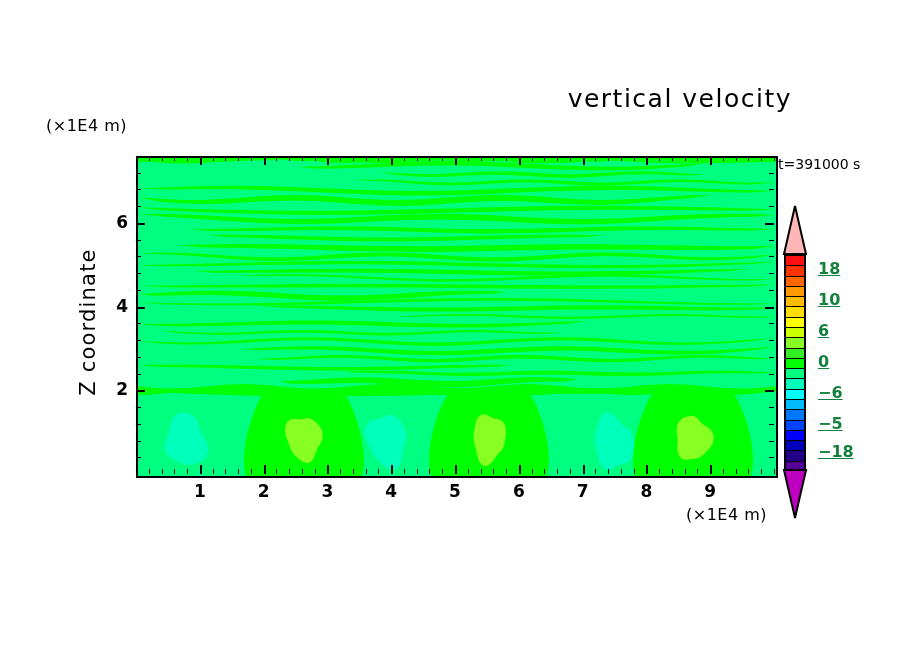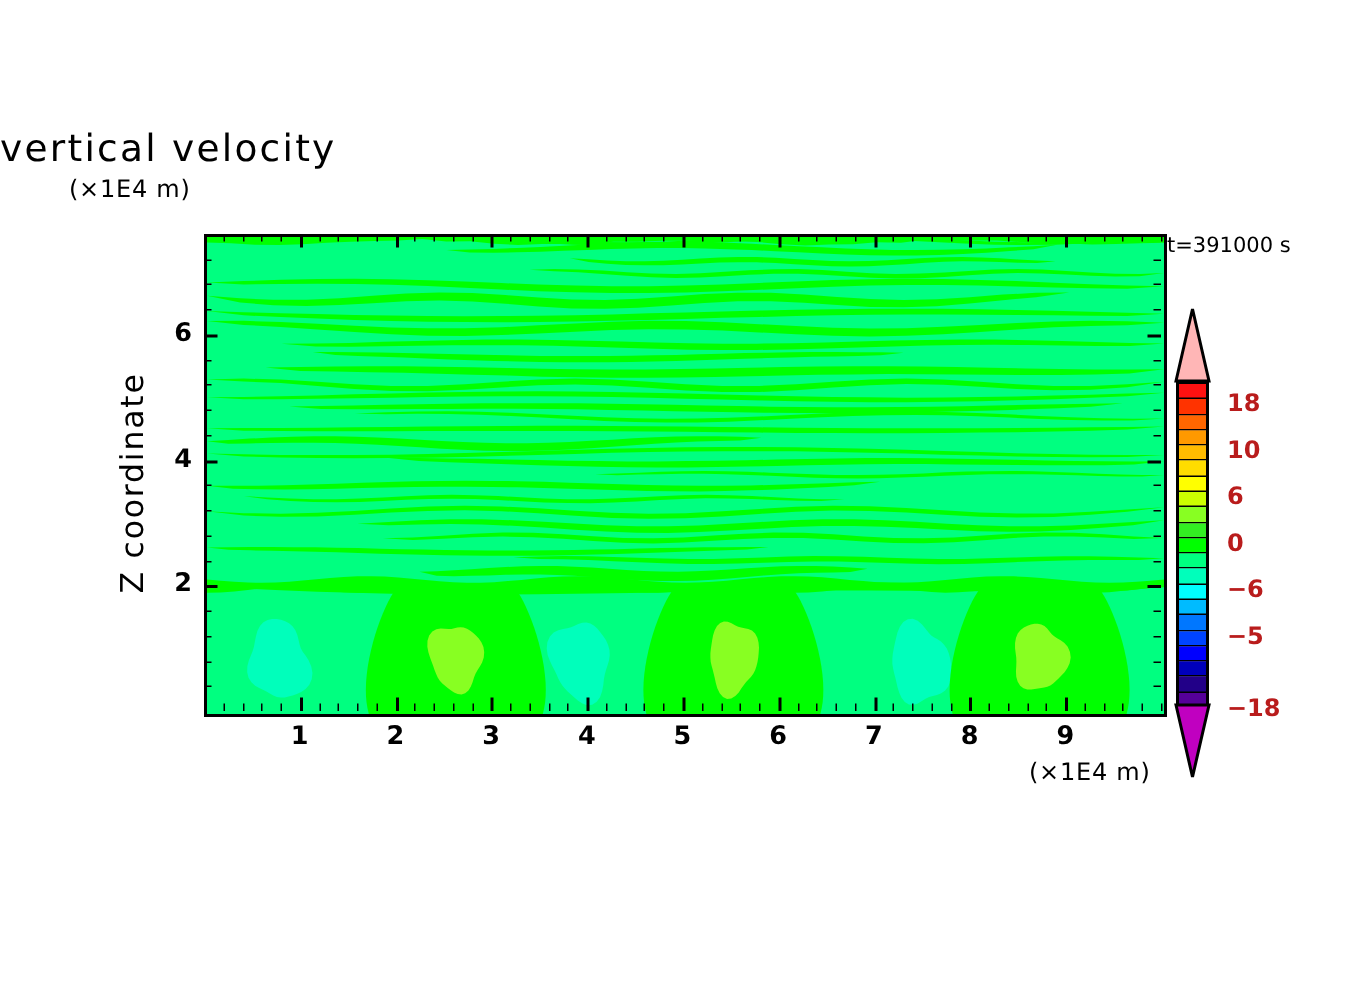--- a/index.html
+++ b/index.html
@@ -21,21 +21,21 @@
     width: 904px;
     height: 654px;
   }
 
   
   #plot-title {
     position: absolute;
     left: 0;
     top: 84px;
     width: 792px;
-    text-align: left;
+    text-align: right;
     font-size: 25px;
     letter-spacing: 1.5px;
     color: #000000;
     font-family: "DejaVu Sans", sans-serif;
   }
 
   
   #y-unit-label {
     position: absolute;
     left: 46px;
@@ -143,23 +143,24 @@
     border-bottom: 1px solid #000;
     box-sizing: border-box;
   }
   .cb-cell:last-child { border-bottom: none; }
 
   .cb-label {
     position: absolute;
     left: 818px;
     font-size: 16px;
     font-weight: bold;
-    color: #b91c1c;
+    color: #15803d;
     white-space: nowrap;
     margin-top: -10px;
+    text-decoration: underline;
   }
 </style>
 </head>
 <body>
 
 <div class="canvas">
 
   <div id="plot-title">vertical velocity</div>
 
   <div id="y-unit-label">(×1E4 m)</div>
@@ -395,16 +396,16 @@
       <path d="M784,254 L795,206 L806,254 Z" fill="#ffb6b6" stroke="#000" stroke-width="2"></path>
       <path d="M784,470 L795,518 L806,470 Z" fill="#c000c0" stroke="#000" stroke-width="2"></path>
     </svg>
   <div id="cb-labels">
       <div class="cb-label" style="top: 269.429px;">18</div>
       <div class="cb-label" style="top: 300.286px;">10</div>
       <div class="cb-label" style="top: 331.143px;">6</div>
       <div class="cb-label" style="top: 362px;">0</div>
       <div class="cb-label" style="top: 392.857px;">−6</div>
       <div class="cb-label" style="top: 423.714px;">−5</div>
-      <div class="cb-label" style="top: 472px;">−18</div>
+      <div class="cb-label" style="top: 452px;">−18</div>
     </div>
 
 </div>
 
 </body></html>

